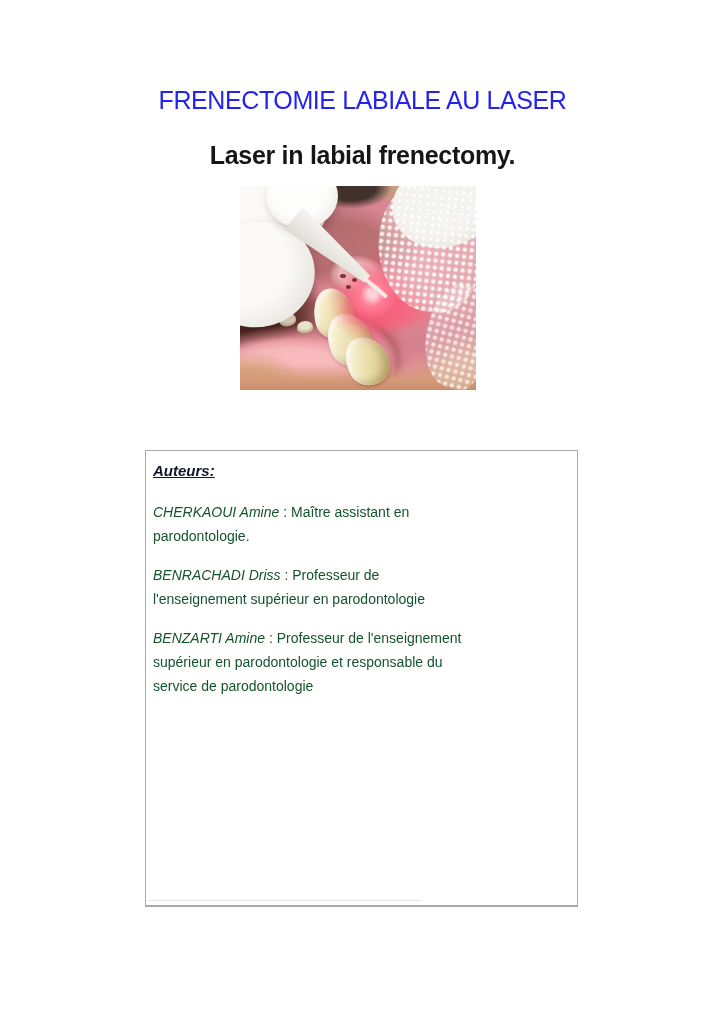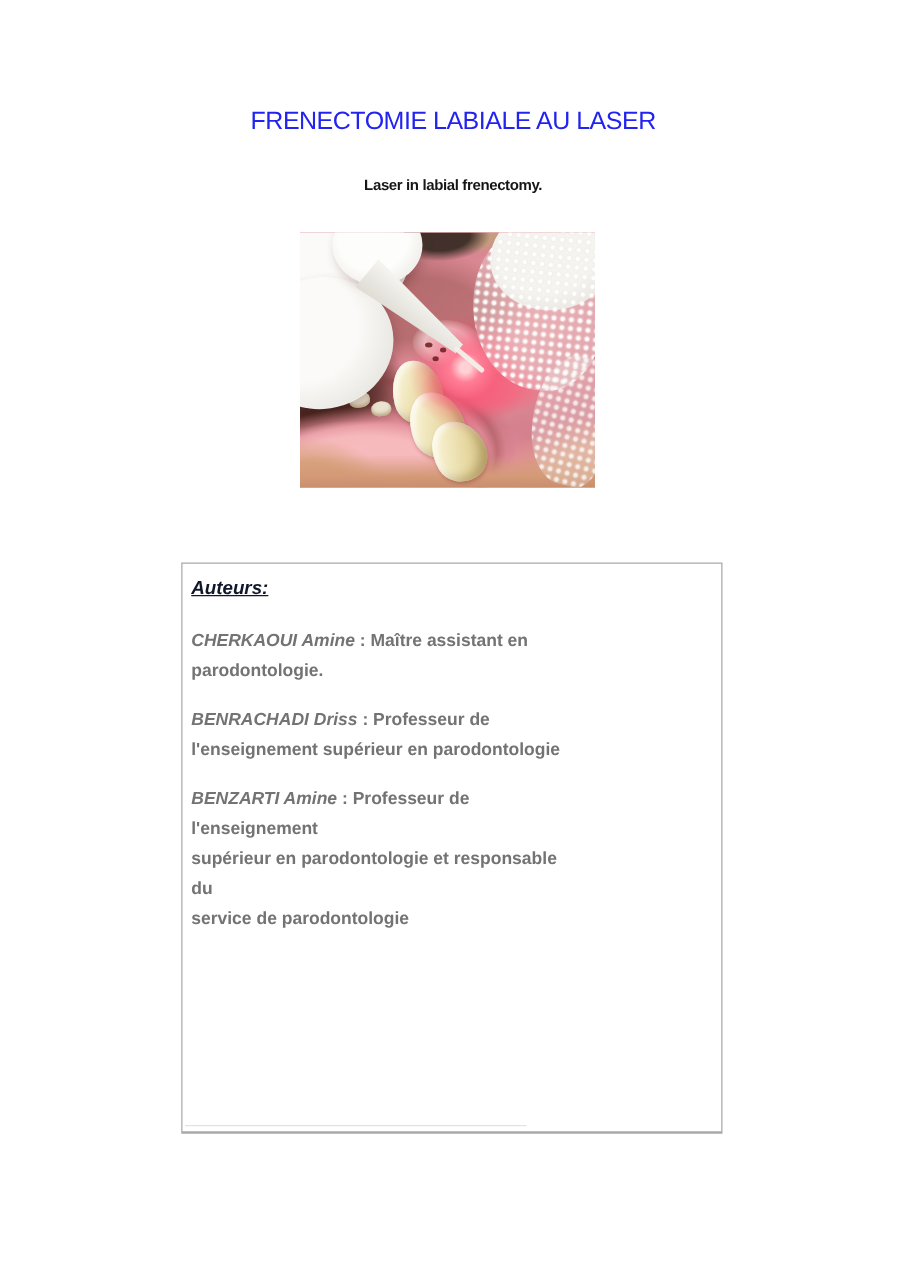--- a/index.html
+++ b/index.html
@@ -7,29 +7,29 @@
     position:relative;
     width:725px;height:1024px;
     background:#ffffff;
     font-family:"Liberation Sans", sans-serif;
     overflow:hidden;
   }
   
   .doc-title{
     position:absolute;left:0;right:0;top:86px;
     text-align:center;
-    font-size:20px;
+    font-size:25px;
     font-weight:500;
     letter-spacing:-0.4px;
     color:#2323f0;
   }
   .doc-subtitle{
     position:absolute;left:0;right:0;top:141px;
     text-align:center;
-    font-size:12px;
+    font-size:25px;
     font-weight:bold;
     letter-spacing:-0.3px;
     color:#161616;
   }
   
   .photo{
     position:absolute;left:240px;top:186px;width:236px;height:204px;
     overflow:hidden;
     background:#d98removed;
     background:#d9828e;
@@ -147,22 +147,21 @@
     text-decoration:underline;
     line-height:24px;
     margin:0 0 17px 0;
     color:#0f172a;
   }
   .author{
     margin:0 0 15px 0;
     font-size:14px;
     line-height:24px;
     width:312px;
-    color:#737373;
-    font-weight:bold;
+    color:#14532d;
   }
   .author i{font-style:italic;}
   .inner-rule{
     position:absolute;left:2px;bottom:4px;width:273px;height:1px;
     background:#e2e2e2;
   }
 </style>
 </head>
 <body>
 

